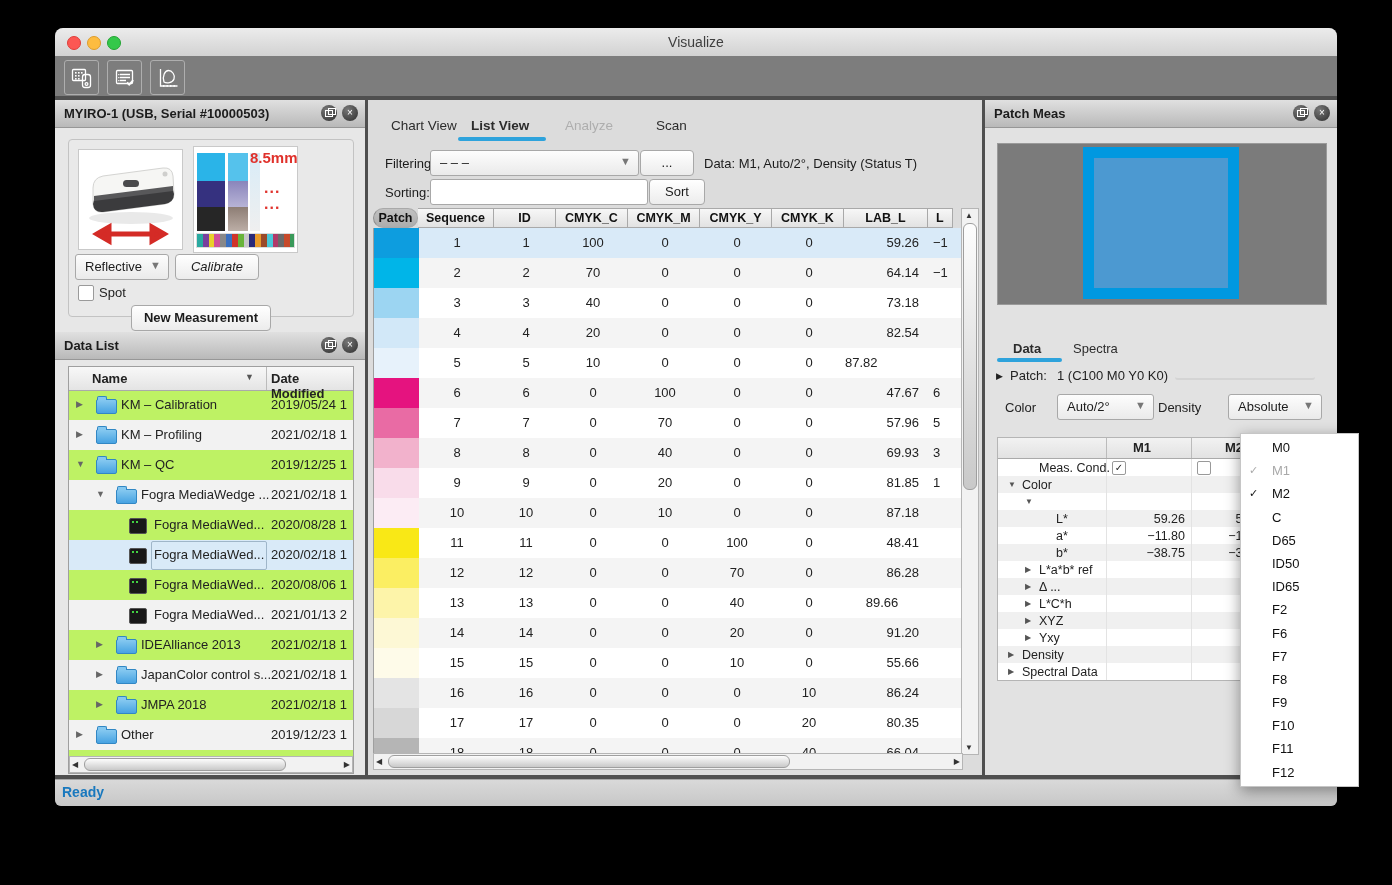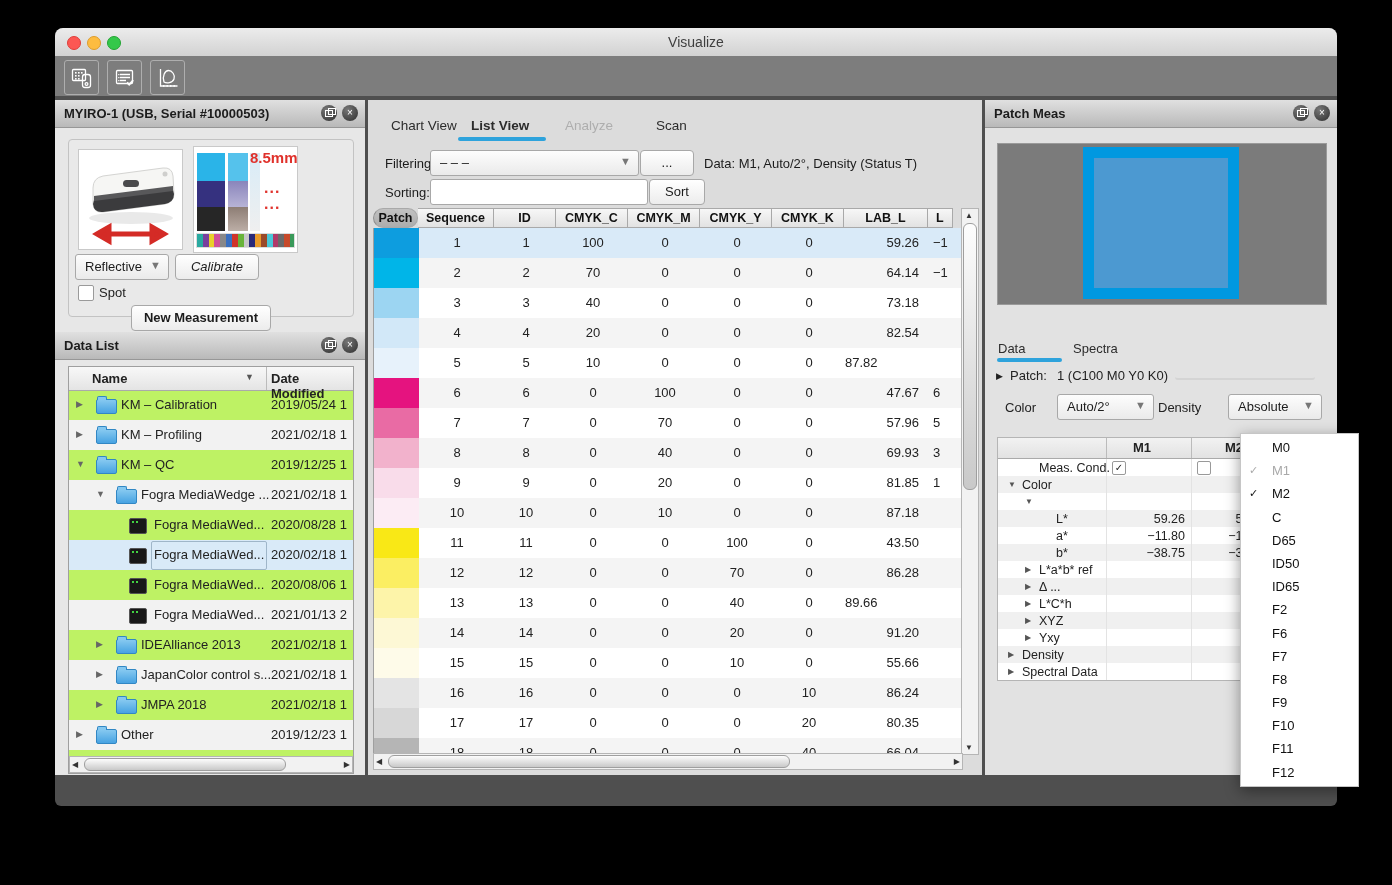--- a/index.html
+++ b/index.html
@@ -487,21 +487,21 @@
               <div class="mc" style="width: 33px; box-sizing: border-box; padding-left: 4px; overflow: hidden;"></div>
             </div>
             <div class="mrow">
               <div class="mc swatch" style="background: rgb(249, 232, 22);"></div>
               <div class="mc" style="width: 76px; box-sizing: border-box; text-align: center;">11</div>
               <div class="mc" style="width: 62px; box-sizing: border-box; text-align: center;">11</div>
               <div class="mc" style="width: 72px; box-sizing: border-box; text-align: center;">0</div>
               <div class="mc" style="width: 72px; box-sizing: border-box; text-align: center;">0</div>
               <div class="mc" style="width: 72px; box-sizing: border-box; text-align: center;">100</div>
               <div class="mc" style="width: 72px; box-sizing: border-box; text-align: center;">0</div>
-              <div class="mc" style="width: 84px; box-sizing: border-box; text-align: right; padding-right: 10px;">43.50</div>
+              <div class="mc" style="width: 84px; box-sizing: border-box; text-align: right; padding-right: 10px;">48.41</div>
               <div class="mc" style="width: 33px; box-sizing: border-box; padding-left: 4px; overflow: hidden;"></div>
             </div>
             <div class="mrow alt">
               <div class="mc swatch" style="background: rgb(251, 238, 98);"></div>
               <div class="mc" style="width: 76px; box-sizing: border-box; text-align: center;">12</div>
               <div class="mc" style="width: 62px; box-sizing: border-box; text-align: center;">12</div>
               <div class="mc" style="width: 72px; box-sizing: border-box; text-align: center;">0</div>
               <div class="mc" style="width: 72px; box-sizing: border-box; text-align: center;">0</div>
               <div class="mc" style="width: 72px; box-sizing: border-box; text-align: center;">70</div>
               <div class="mc" style="width: 72px; box-sizing: border-box; text-align: center;">0</div>
@@ -509,21 +509,21 @@
               <div class="mc" style="width: 33px; box-sizing: border-box; padding-left: 4px; overflow: hidden;"></div>
             </div>
             <div class="mrow">
               <div class="mc swatch" style="background: rgb(253, 244, 169);"></div>
               <div class="mc" style="width: 76px; box-sizing: border-box; text-align: center;">13</div>
               <div class="mc" style="width: 62px; box-sizing: border-box; text-align: center;">13</div>
               <div class="mc" style="width: 72px; box-sizing: border-box; text-align: center;">0</div>
               <div class="mc" style="width: 72px; box-sizing: border-box; text-align: center;">0</div>
               <div class="mc" style="width: 72px; box-sizing: border-box; text-align: center;">40</div>
               <div class="mc" style="width: 72px; box-sizing: border-box; text-align: center;">0</div>
-              <div class="mc" style="width: 84px; box-sizing: border-box; text-align: left; padding-right: 10px;">89.66</div>
+              <div class="mc" style="width: 84px; box-sizing: border-box; text-align: center; padding-right: 10px;">89.66</div>
               <div class="mc" style="width: 33px; box-sizing: border-box; padding-left: 4px; overflow: hidden;"></div>
             </div>
             <div class="mrow alt">
               <div class="mc swatch" style="background: rgb(253, 248, 213);"></div>
               <div class="mc" style="width: 76px; box-sizing: border-box; text-align: center;">14</div>
               <div class="mc" style="width: 62px; box-sizing: border-box; text-align: center;">14</div>
               <div class="mc" style="width: 72px; box-sizing: border-box; text-align: center;">0</div>
               <div class="mc" style="width: 72px; box-sizing: border-box; text-align: center;">0</div>
               <div class="mc" style="width: 72px; box-sizing: border-box; text-align: center;">20</div>
               <div class="mc" style="width: 72px; box-sizing: border-box; text-align: center;">0</div>
@@ -598,21 +598,21 @@
           </div>
         <div class="circle-btn" style="right:7px;"><span>×</span></div>
       </div>
 
       <div class="preview">
         <div class="pouter">
           <div class="pinner"></div>
         </div>
       </div>
 
-      <span class="rtab" style="left:13px;font-weight:normal;">Data</span>
+      <span class="rtab" style="left:28px;font-weight:bold;">Data</span>
       <span class="rtab" style="left:88px;">Spectra</span>
       <div class="tab-underline" style="left:12px;top:258px;width:65px;"></div>
 
       <span class="abs" style="left:11px;top:271px;font-size:9px;color:#222;">▶</span>
       <span class="abs" style="left:25px;top:268px;">Patch:</span>
       <span class="abs" style="left:72px;top:268px;">1 (C100 M0 Y0 K0)</span>
       <div class="abs" style="left:190px;top:272px;width:140px;height:6px;border-bottom:2px solid #d4d4d4;border-radius:3px;"></div>
 
       <span class="abs" style="left:20px;top:300px;">Color</span>
       <div class="select abs" style="left:72px;top:294px;width:95px;height:24px;">
@@ -727,20 +727,23 @@
               <span class="plabel" style="left: 24px;">Spectral Data</span>
               <span class="abs" style="left: 108px; top: 0px; bottom: 0px; width: 1px; background: rgb(227, 227, 227);"></span>
               <span class="abs" style="left: 193px; top: 0px; bottom: 0px; width: 1px; background: rgb(227, 227, 227);"></span>
               <span class="abs" style="left: 278px; top: 0px; bottom: 0px; width: 1px; background: rgb(227, 227, 227);"></span>
             </div>
           </div>
       </div>
     </section>
   </div>
 
+  <div class="statusbar">
+    <span class="status-text">Ready</span>
+  </div>
 </div>
 
 <div class="menu" id="popup-menu">
     <div class="mitem">
       <span class="lbl">M0</span>
     </div>
     <div class="mitem disabled">
       <span class="chk">✓</span>
       <span class="lbl">M1</span>
     </div>

